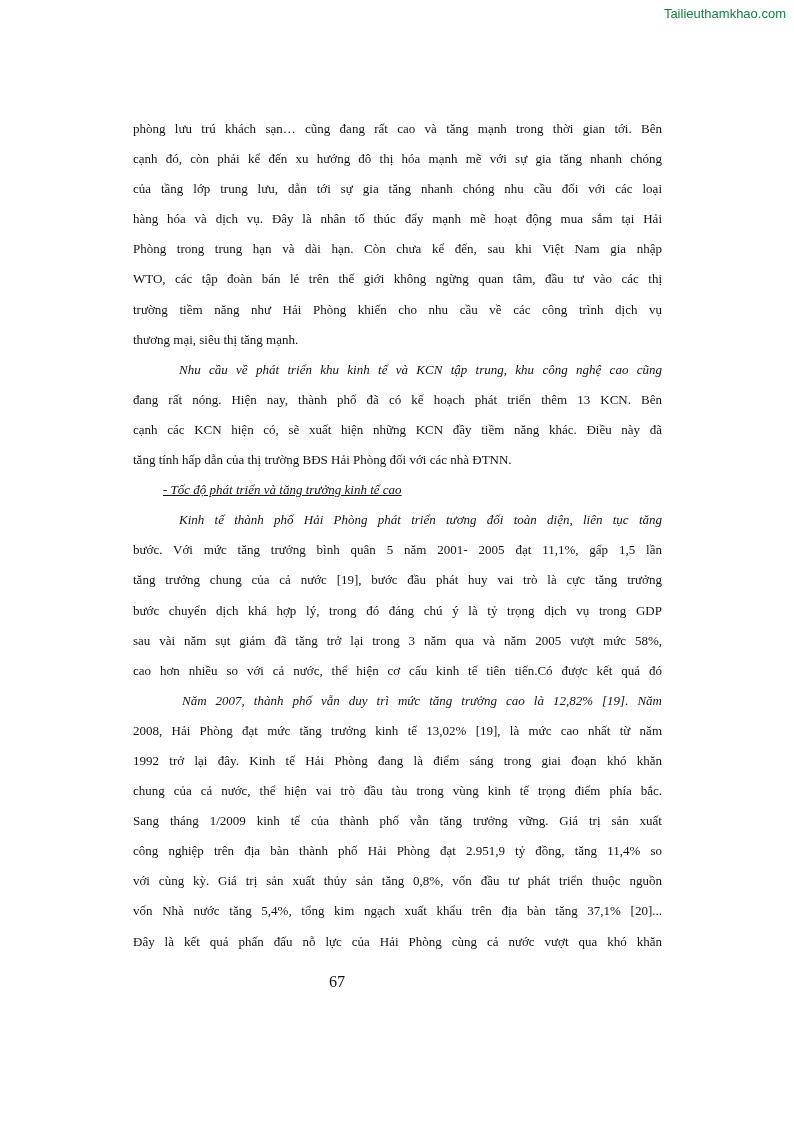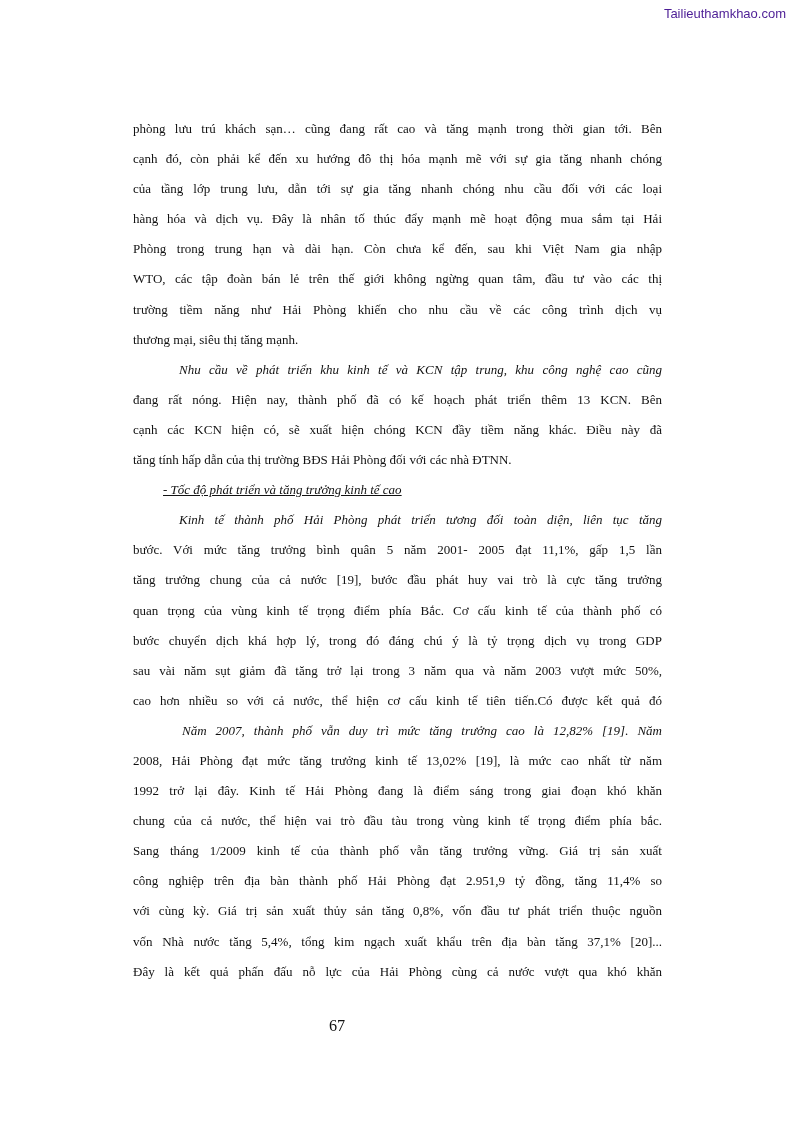--- a/index.html
+++ b/index.html
@@ -1,35 +1,35 @@
 <!DOCTYPE html>
 <html><head>
   <meta charset="utf-8">
   <style>
     html, body { margin: 0; padding: 0; background: #ffffff; }
     body { width: 794px; height: 1123px; position: relative; overflow: hidden; }
     .watermark {
       position: absolute; top: 6px; right: 8px;
       font-family: "Liberation Sans", sans-serif; font-size: 13px;
-      color: #4c1d95; letter-spacing: 0px;
+      color: #15803d; letter-spacing: 0px;
     }
     .page {
       position: absolute; left: 133px; top: 114px; width: 529px;
       font-family: "Liberation Serif", serif; font-size: 13px; color: #111;
     }
     .line {
       height: 30.1px; line-height: 30.1px; white-space: nowrap;
       text-align: justify; text-align-last: justify; overflow: visible;
     }
     .line.last { text-align-last: left; }
     .line.indent { padding-left: 46px; font-style: italic; }
     .line.indent-sm { padding-left: 30px; }
     .italic { font-style: italic; text-decoration: underline; }
     .pagenum {
-      position: absolute; left: 0; width: 674px; top: 1017px; text-align: center;
+      position: absolute; left: 0; width: 674px; top: 973px; text-align: center;
       font-family: "Liberation Serif", serif; font-size: 16.2px; color: #111;
     }
   </style>
 </head>
 <body>
 
 <div class="watermark">Tailieuthamkhao.com</div>
 
 <div class="page">
 
@@ -40,35 +40,34 @@
     <div class="line">hàng hóa và dịch vụ. Đây là nhân tố thúc đẩy mạnh mẽ hoạt động mua sắm tại Hải</div>
     <div class="line">Phòng trong trung hạn và dài hạn. Còn chưa kể đến, sau khi Việt Nam gia nhập</div>
     <div class="line">WTO, các tập đoàn bán lẻ trên thế giới không ngừng quan tâm, đầu tư vào các thị</div>
     <div class="line">trường tiềm năng như Hải Phòng khiến cho nhu cầu về các công trình dịch vụ</div>
     <div class="line last">thương mại, siêu thị tăng mạnh.</div>
   </div>
 
   <div>
     <div class="line indent">Nhu cầu về phát triển khu kinh tế và KCN tập trung, khu công nghệ cao cũng</div>
     <div class="line">đang rất nóng. Hiện nay, thành phố đã có kế hoạch phát triển thêm 13 KCN. Bên</div>
-    <div class="line">cạnh các KCN hiện có, sẽ xuất hiện chóng KCN đầy tiềm năng khác. Điều này đã</div>
+    <div class="line">cạnh các KCN hiện có, sẽ xuất hiện những KCN đầy tiềm năng khác. Điều này đã</div>
     <div class="line last">tăng tính hấp dẫn của thị trường BĐS Hải Phòng đối với các nhà ĐTNN.</div>
   </div>
 
   <div>
     <div class="line last indent-sm italic">- Tốc độ phát triển và tăng trưởng kinh tế cao</div>
   </div>
 
   <div>
     <div class="line indent">Kinh tế thành phố Hải Phòng phát triển tương đối toàn diện, liên tục tăng</div>
     <div class="line">bước. Với mức tăng trưởng bình quân 5 năm 2001- 2005 đạt 11,1%, gấp 1,5 lần</div>
     <div class="line">tăng trưởng chung của cả nước [19], bước đầu phát huy vai trò là cực tăng trưởng</div>
-    <div class="line">quan trọng của vùng kinh tế trọng điểm phía Bắc. Cơ cấu kinh tế của thành phố có</div>
     <div class="line">bước chuyển dịch khá hợp lý, trong đó đáng chú ý là tỷ trọng dịch vụ trong GDP</div>
-    <div class="line">sau vài năm sụt giảm đã tăng trở lại trong 3 năm qua và năm 2003 vượt mức 50%,</div>
+    <div class="line">sau vài năm sụt giảm đã tăng trở lại trong 3 năm qua và năm 2005 vượt mức 58%,</div>
     <div class="line">cao hơn nhiều so với cả nước, thể hiện cơ cấu kinh tế tiên tiến.Có được kết quả đó</div>
   </div>
 
   <div>
     <div class="line indent" style="padding-left:49px">Năm 2007, thành phố vẫn duy trì mức tăng trưởng cao là 12,82% [19]. Năm</div>
     <div class="line">2008, Hải Phòng đạt mức tăng trưởng kinh tế 13,02% [19], là mức cao nhất từ năm</div>
     <div class="line">1992 trở lại đây. Kinh tế Hải Phòng đang là điểm sáng trong giai đoạn khó khăn</div>
     <div class="line">chung của cả nước, thể hiện vai trò đầu tàu trong vùng kinh tế trọng điểm phía bắc.</div>
     <div class="line">Sang tháng 1/2009 kinh tế của thành phố vẫn tăng trưởng vững. Giá trị sản xuất</div>
     <div class="line">công nghiệp trên địa bàn thành phố Hải Phòng đạt 2.951,9 tỷ đồng, tăng 11,4% so</div>

